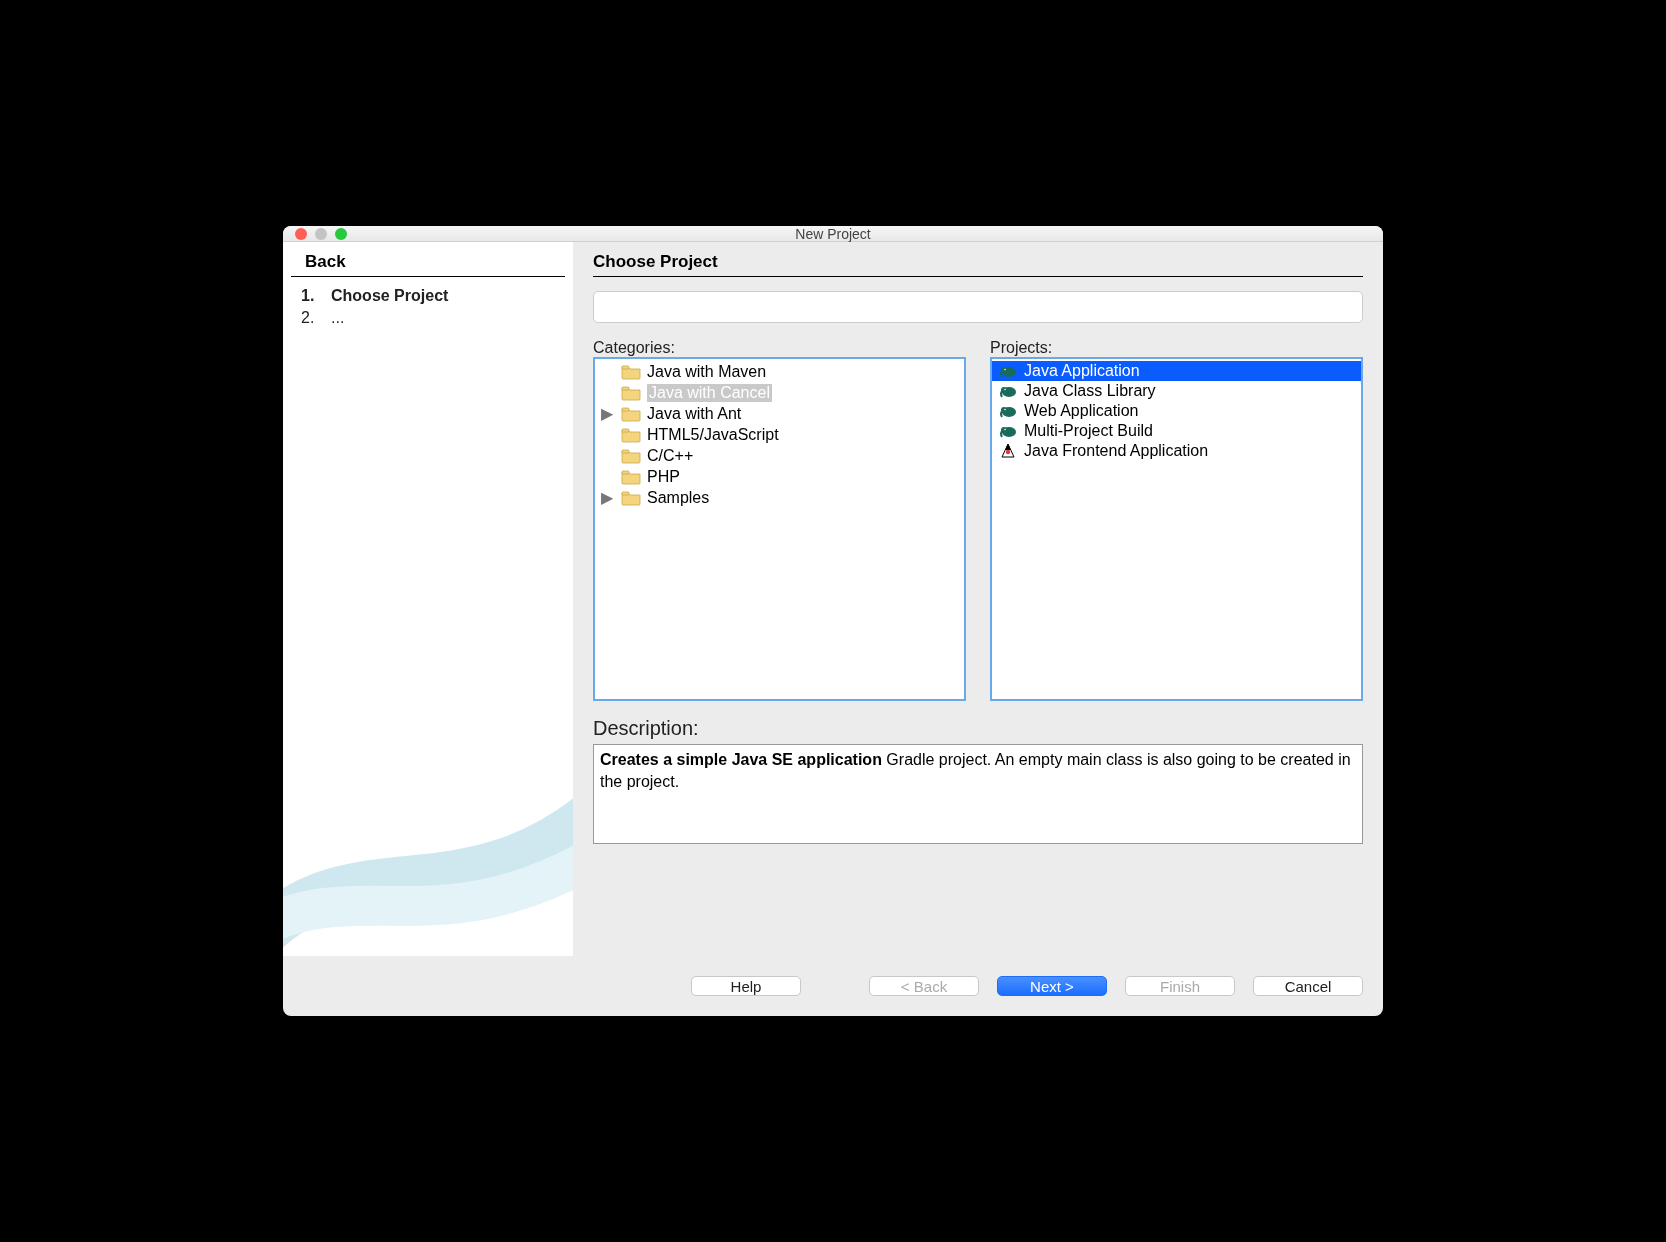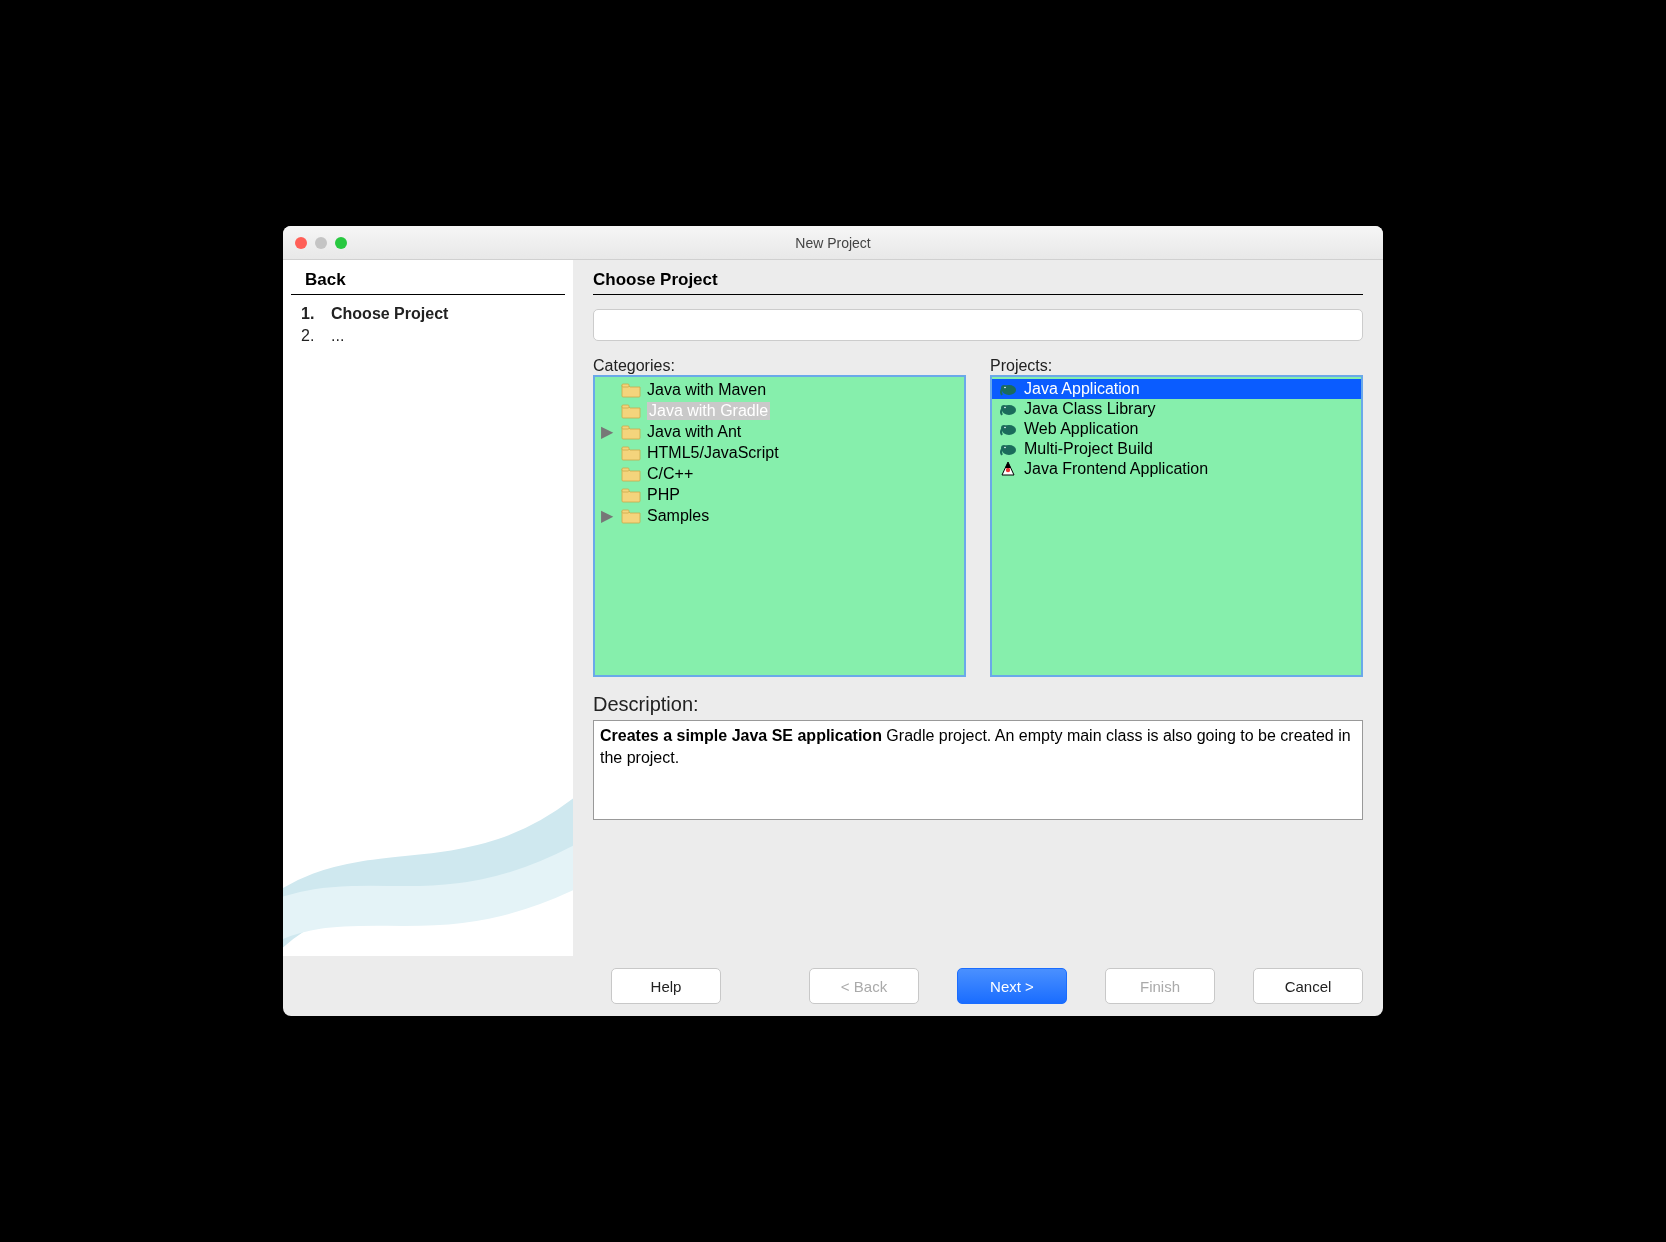--- a/index.html
+++ b/index.html
@@ -16,21 +16,21 @@
       width: 1100px;
       height: 790px;
       background: #ececec;
       border-radius: 8px;
       box-shadow: 0 20px 60px rgba(0,0,0,0.5);
       display: flex;
       flex-direction: column;
       overflow: hidden;
     }
     .titlebar {
-      height: 34px;
+      height: 16px;
       background: linear-gradient(#f6f6f6, #e8e8e8);
       border-bottom: 1px solid #d0d0d0;
       display: flex;
       align-items: center;
       position: relative;
     }
     .traffic-lights {
       display: flex;
       gap: 8px;
       padding-left: 12px;
@@ -129,22 +129,22 @@
       display: flex;
       flex-direction: column;
     }
     .panel-label {
       font-size: 16px;
       margin-bottom: 0;
       color: #222;
     }
     .listbox {
       border: 2px solid #6aa9e9;
-      background: #86efac;
-      height: 302px;
+      background: #ffffff;
+      height: 344px;
       overflow: auto;
       padding: 2px 0;
     }
     .tree-item, .list-item {
       display: flex;
       align-items: center;
       gap: 6px;
       padding: 1px 8px;
       font-size: 16px;
       cursor: default;
@@ -200,28 +200,27 @@
       height: 60px;
       border-top: 0;
       display: flex;
       justify-content: flex-end;
       align-items: center;
       padding: 0 20px;
       gap: 18px;
     }
     .btn {
       min-width: 110px;
-      height: 36px;
+      height: 20px;
       border: 1px solid #c8c8c8;
       border-radius: 5px;
       background: #fff;
       font-size: 15px;
       color: #222;
       cursor: default;
-      margin-left: 20px;
     }
     .btn:disabled { color: #aaa; }
     .btn-primary {
       background: linear-gradient(#4a90ff, #1a6dff);
       color: #fff;
       border-color: #1a6dff;
     }
     .footer .spacer { width: 32px; }
   </style>
 </head>
@@ -282,21 +281,21 @@
                     <rect x="1" y="2" width="7" height="3" rx="1" fill="#f4d47c" stroke="#caa84a" stroke-width="0.8"></rect>
                   </svg></span>
                 <span class="label-txt">Java with Maven</span>
               </div>
               <div class="tree-item selected no-disclosure">
                 <span class="disclosure">▶</span>
                 <span class="folder-icon"><svg viewBox="0 0 20 16" width="20" height="16">
                     <path d="M1 3 h6 l2 2 h10 v9 a1 1 0 0 1 -1 1 h-16 a1 1 0 0 1 -1 -1 z" fill="#f4d47c" stroke="#caa84a" stroke-width="0.8"></path>
                     <rect x="1" y="2" width="7" height="3" rx="1" fill="#f4d47c" stroke="#caa84a" stroke-width="0.8"></rect>
                   </svg></span>
-                <span class="label-txt">Java with Gradle</span>
+                <span class="label-txt">Java with Cancel</span>
               </div>
               <div class="tree-item">
                 <span class="disclosure">▶</span>
                 <span class="folder-icon"><svg viewBox="0 0 20 16" width="20" height="16">
                     <path d="M1 3 h6 l2 2 h10 v9 a1 1 0 0 1 -1 1 h-16 a1 1 0 0 1 -1 -1 z" fill="#f4d47c" stroke="#caa84a" stroke-width="0.8"></path>
                     <rect x="1" y="2" width="7" height="3" rx="1" fill="#f4d47c" stroke="#caa84a" stroke-width="0.8"></rect>
                   </svg></span>
                 <span class="label-txt">Java with Ant</span>
               </div>
               <div class="tree-item no-disclosure">

